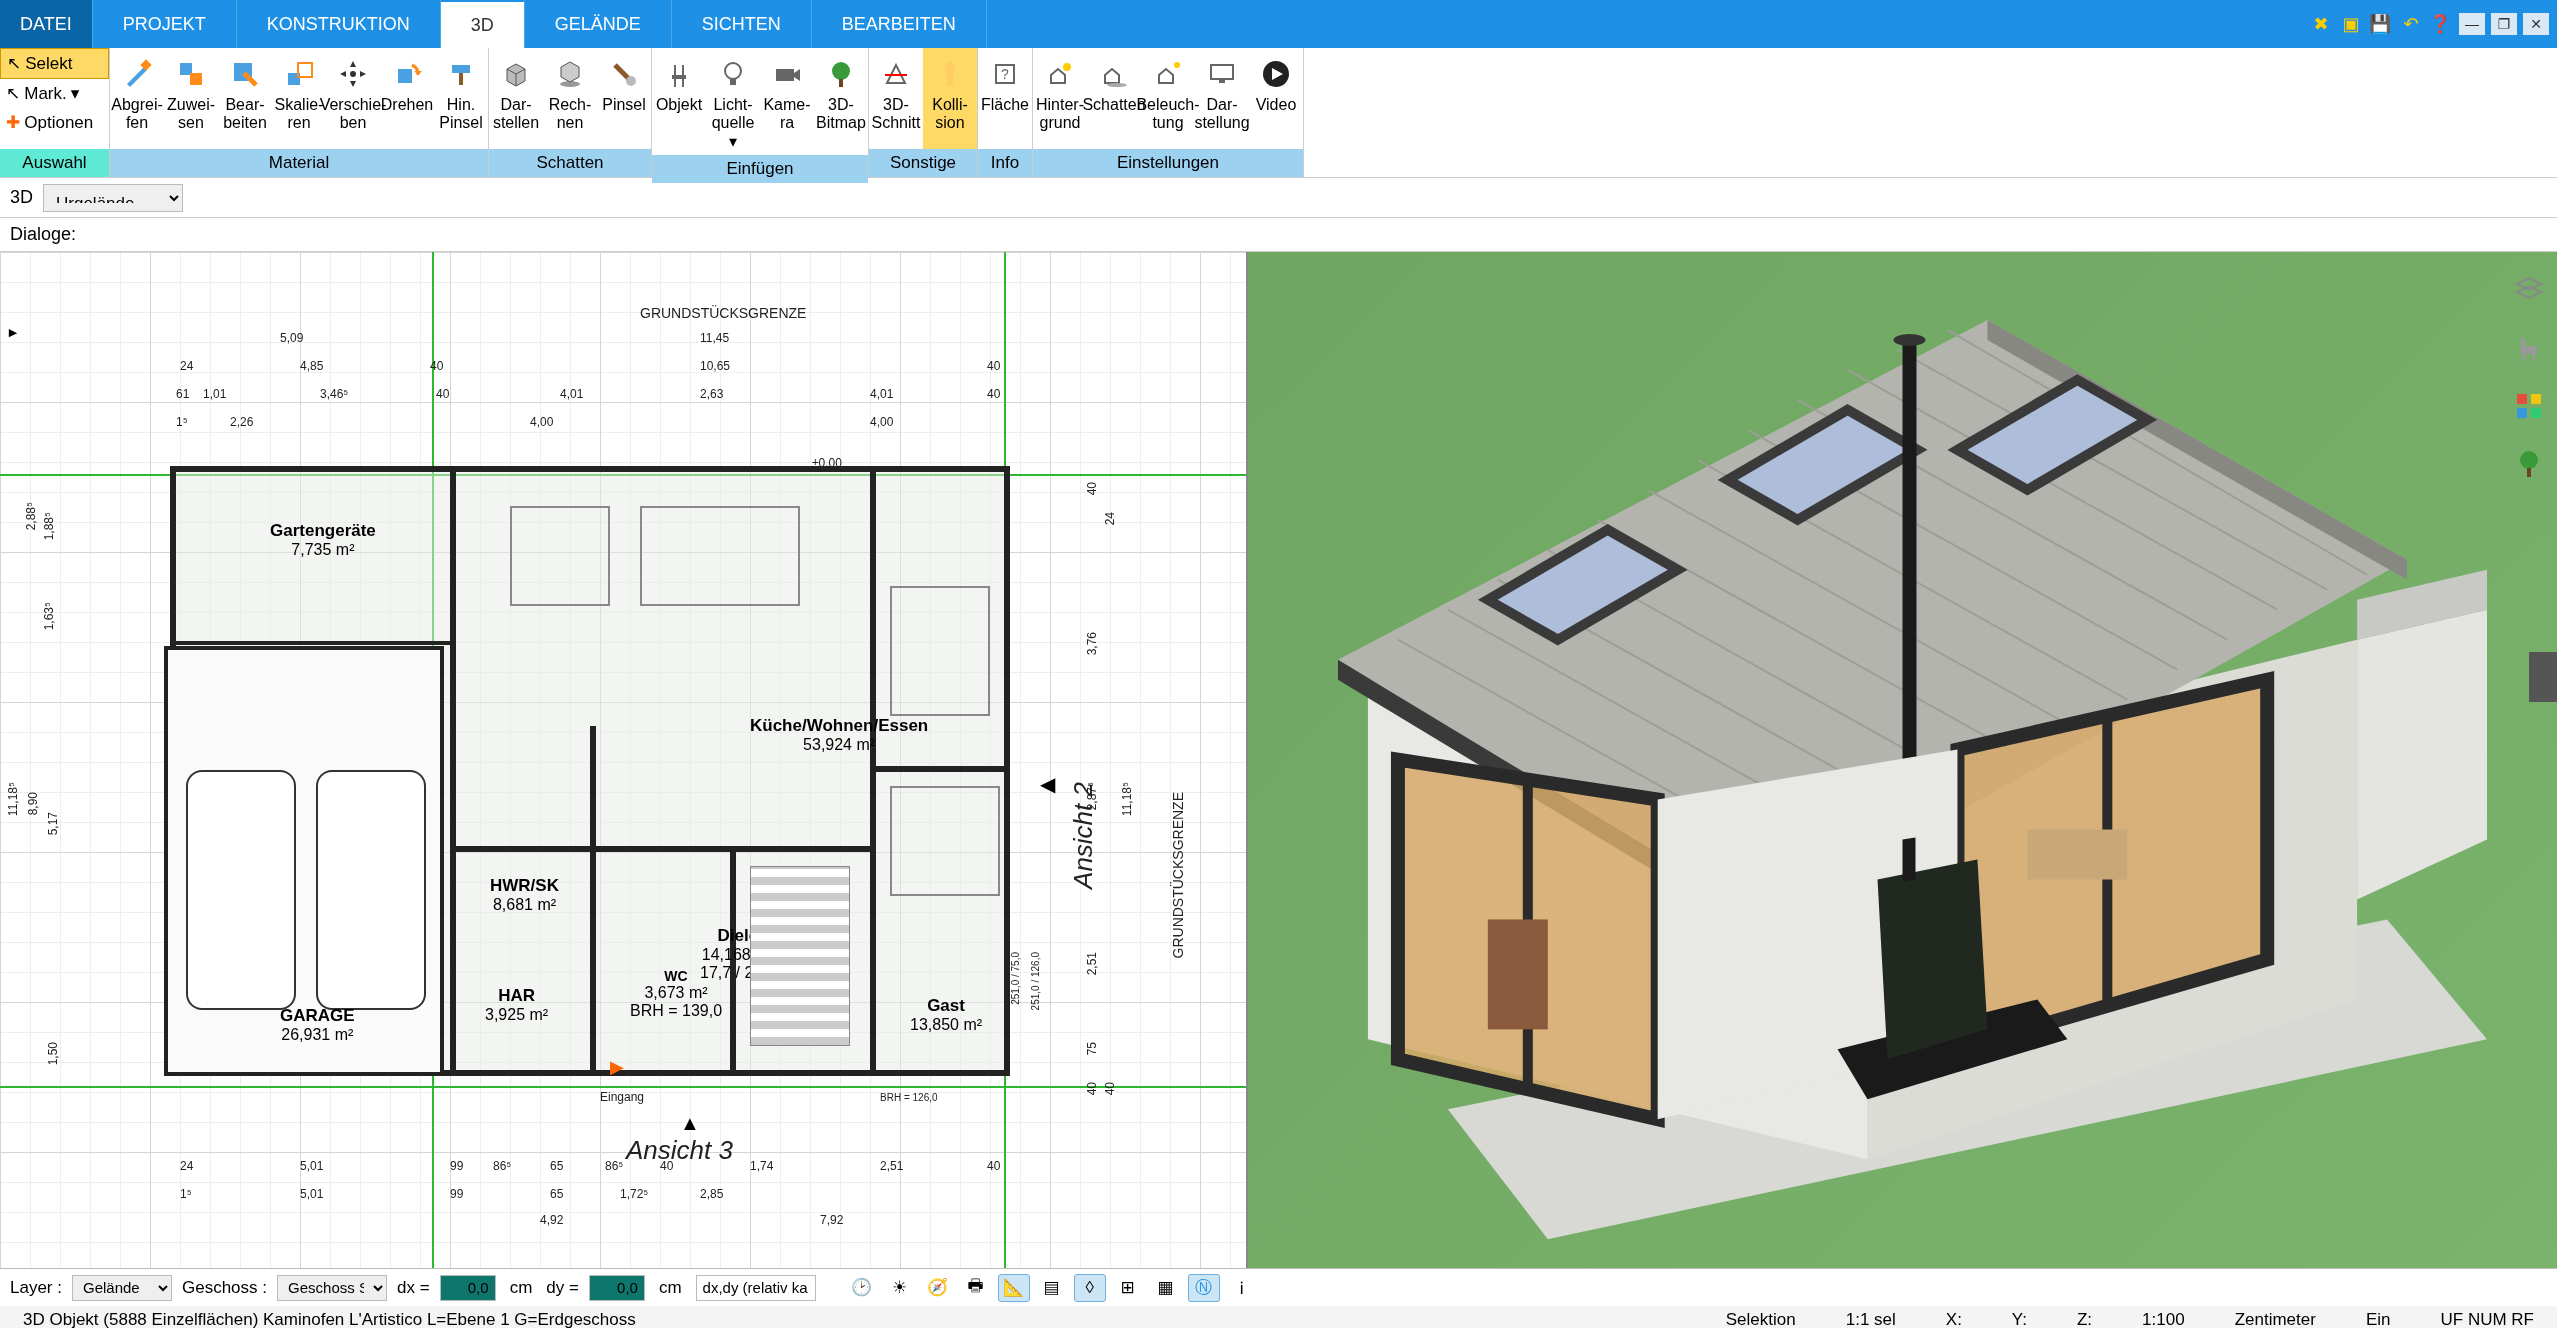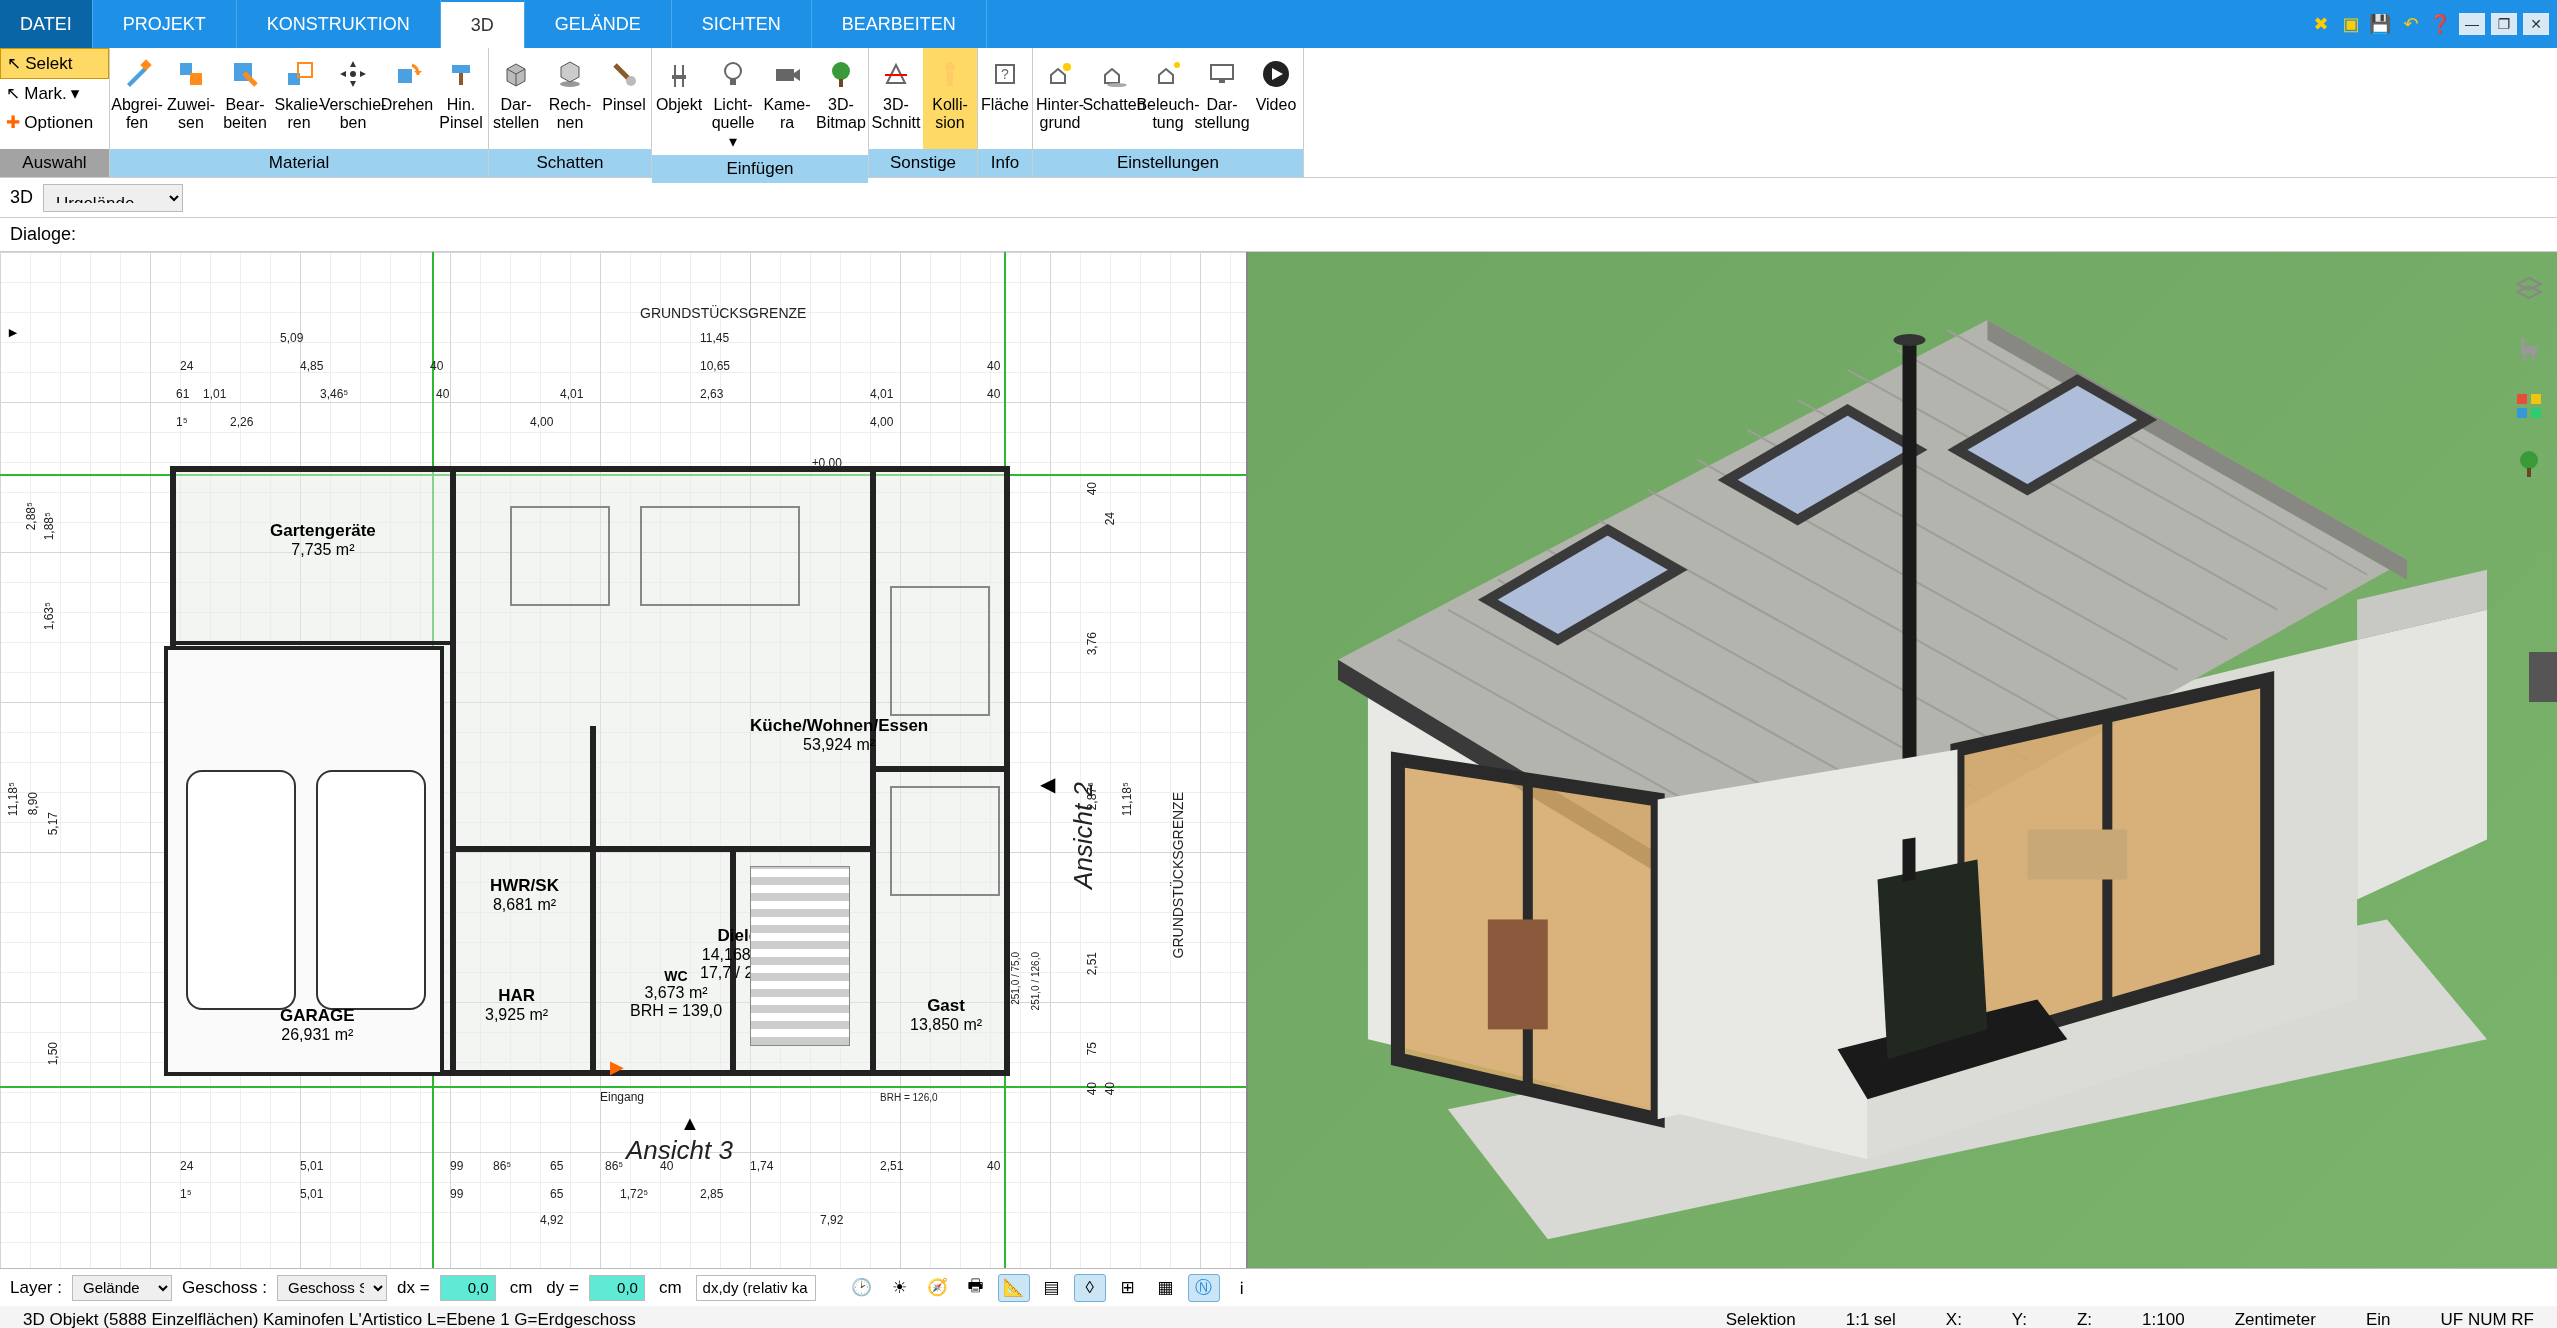--- a/index.html
+++ b/index.html
@@ -13,21 +13,21 @@
 .menu-spacer { flex: 1; }
 .menu-icons { display: flex; align-items: center; gap: 6px; padding-right: 8px; }
 .menu-icon { width: 24px; height: 24px; display: flex; align-items: center; justify-content: center; cursor: pointer; color: #ffcc00; font-size: 18px; }
 .window-btn { width: 26px; height: 22px; background: #d8e8f4; color: #333; display: flex; align-items: center; justify-content: center; font-size: 14px; cursor: pointer; }
 
 
 .ribbon { display: flex; height: 130px; background: #fff; border-bottom: 1px solid #ccc; }
 .ribbon-left { width: 110px; display: flex; flex-direction: column; border-right: 1px solid #ccc; }
 .ribbon-left-item { display: flex; align-items: center; gap: 4px; padding: 4px 6px; font-size: 17px; }
 .ribbon-left-item.selekt { background: #ffd966; border: 1px solid #cc9900; }
-.ribbon-left-label { background: #a3a3a3; text-align: center; padding: 4px; font-size: 17px; margin-top: auto; }
+.ribbon-left-label { background: #5eead4; text-align: center; padding: 4px; font-size: 17px; margin-top: auto; }
 .ribbon-group { display: flex; flex-direction: column; border-right: 1px solid #ccc; }
 .ribbon-buttons { display: flex; flex: 1; }
 .ribbon-btn { display: flex; flex-direction: column; align-items: center; justify-content: flex-start; width: 54px; padding: 8px 4px 4px; cursor: pointer; gap: 4px; }
 .ribbon-btn.active { background: #ffd966; }
 .ribbon-btn .ico { width: 36px; height: 36px; display: flex; align-items: center; justify-content: center; }
 .ribbon-btn .lbl { font-size: 16px; text-align: center; line-height: 1.15; }
 .ribbon-group-label { background: #9cd1f0; text-align: center; padding: 4px; font-size: 17px; }
 
 
 .sub-toolbar { display: flex; align-items: center; height: 40px; padding: 0 10px; gap: 10px; border-bottom: 1px solid #ccc; }
@@ -72,21 +72,21 @@
 
 .ground-3d { position: absolute; inset: 0; background: linear-gradient(135deg,#6fa662 0%,#7ab36c 100%); }
 .house-3d { position: absolute; left: 60px; top: 28px; right: 50px; bottom: 28px; }
 .right-tools { position: absolute; right: 8px; top: 18px; display: flex; flex-direction: column; gap: 18px; }
 .right-tool { width: 40px; height: 40px; display: flex; align-items: center; justify-content: center; cursor: pointer; }
 .right-tab { position: absolute; right: 0; top: 400px; width: 28px; height: 50px; background: #555; cursor: pointer; }
 
 
 .bottom-bar { display: flex; align-items: center; height: 38px; border-top: 1px solid #bbb; padding: 0 10px; gap: 10px; font-size: 17px; }
 .bottom-bar select, .bottom-bar input { height: 26px; border: 1px solid #bbb; padding: 0 6px; font-size: 15px; }
-.bottom-bar input.num { width: 56px; text-align: right; background: #5eead4; }
+.bottom-bar input.num { width: 56px; text-align: right; background: #0f766e; }
 .bottom-bar .unit { padding: 0 4px; }
 .bottom-icons { display: flex; gap: 6px; margin-left: 20px; }
 .bicon { width: 32px; height: 28px; border: 1px solid transparent; display: flex; align-items: center; justify-content: center; cursor: pointer; border-radius: 3px; }
 .bicon.active { background: #cce5f5; border-color: #6fb0dd; }
 
 
 .status-bar { display: flex; align-items: center; height: 28px; background: #f4f4f4; padding: 0 23px; font-size: 17px; gap: 40px; }
 .status-bar .right { margin-left: auto; display: flex; gap: 50px; }
 
 svg { display: block; }

